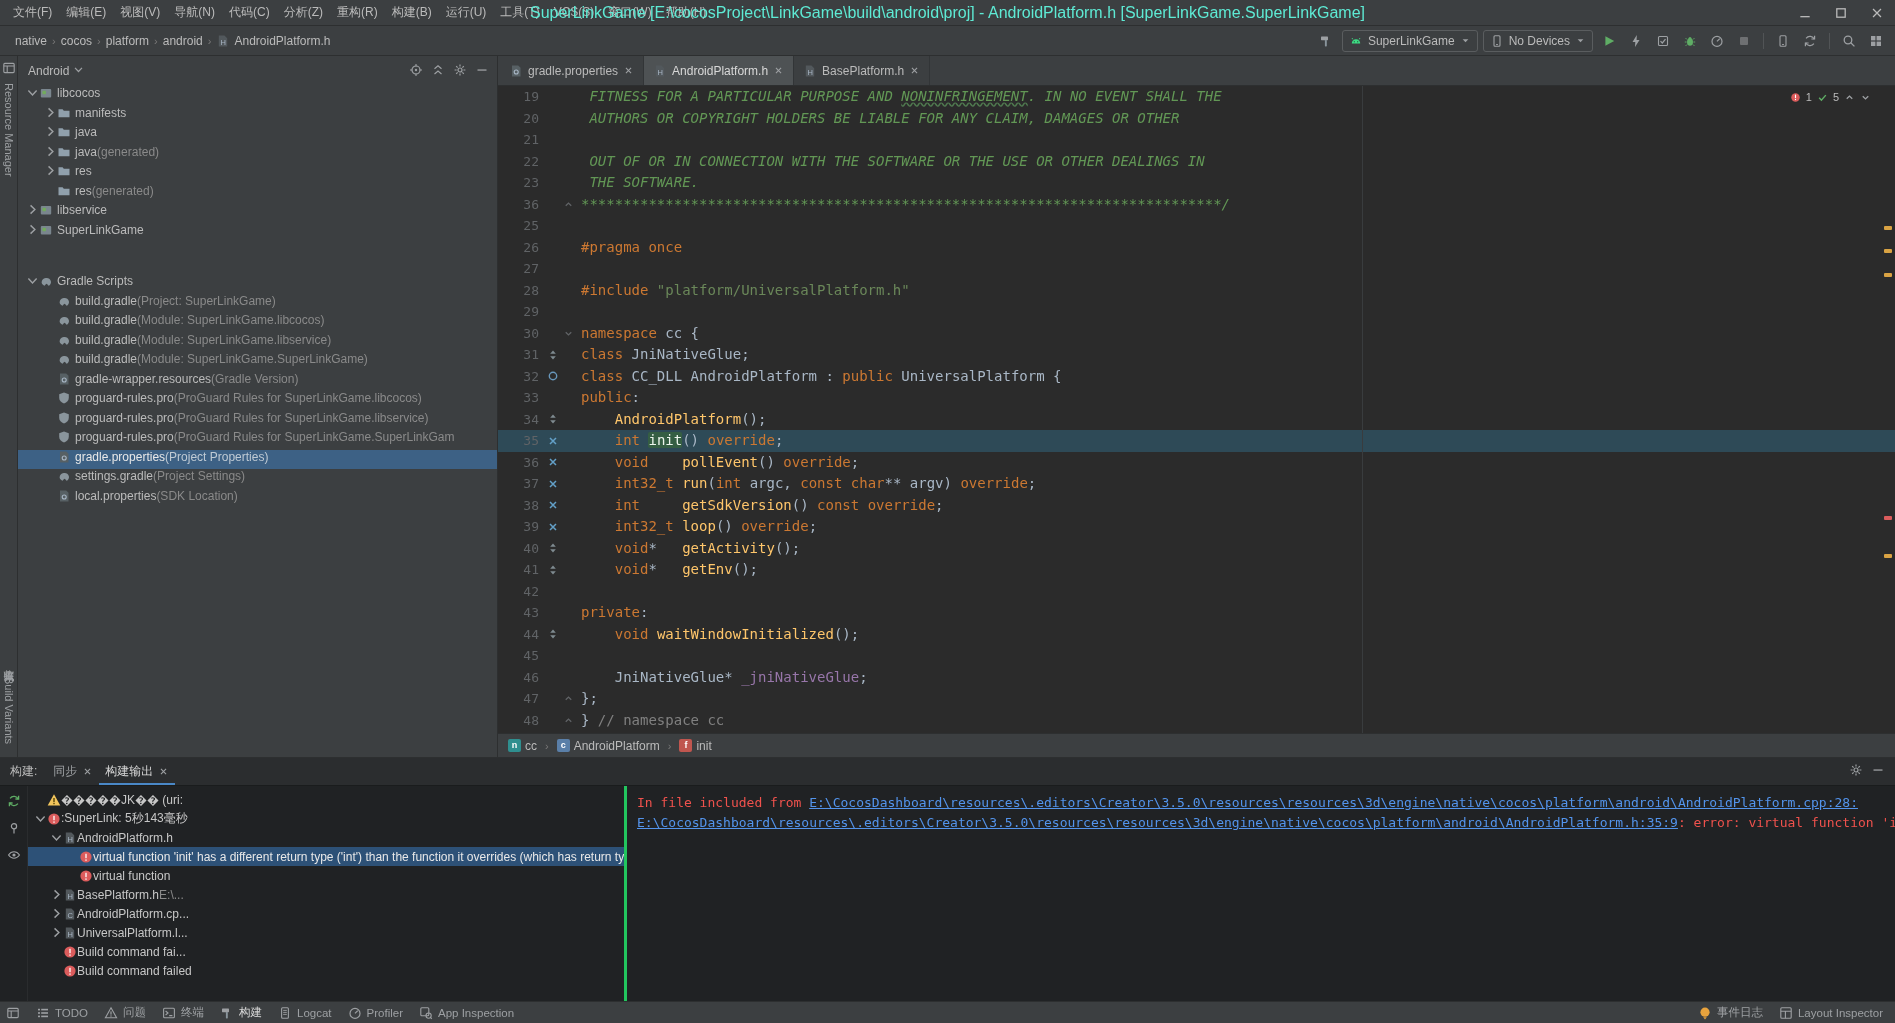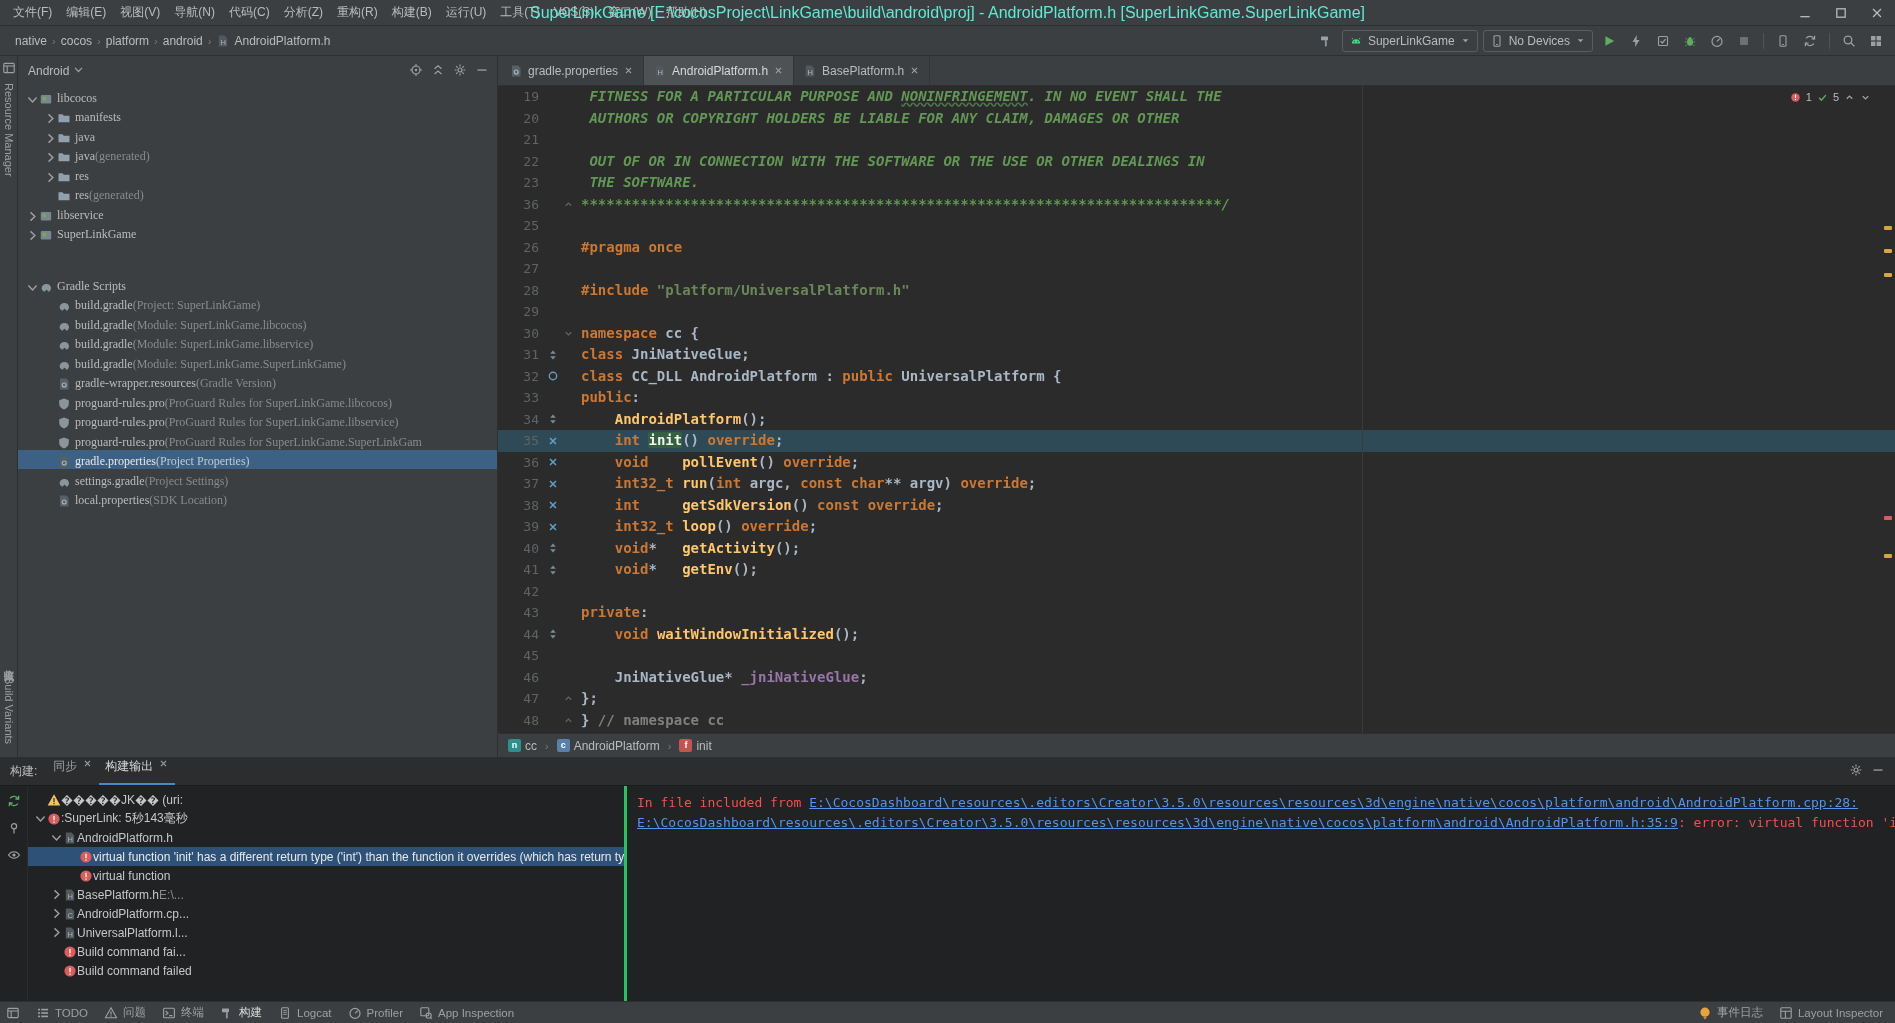--- a/index.html
+++ b/index.html
@@ -29,60 +29,60 @@
 
 .main{flex:1;display:flex;min-height:0;}
 .stripe{width:18px;background:#3c3f41;border-right:1px solid #2d2f30;display:flex;flex-direction:column;align-items:center;padding:5px 0;flex:none;}
 .vlabel{writing-mode:vertical-lr;color:#9da0a3;font-size:11px;margin:8px 0;white-space:nowrap;}
 .stripe .bot{margin-top:auto;display:flex;flex-direction:column;align-items:center;}
 
 .project{width:480px;background:#3c3f41;border-right:1px solid #2d2f30;display:flex;flex-direction:column;flex:none;}
 .phead{height:30px;display:flex;align-items:center;padding:0 8px 0 10px;font-size:12px;color:#bbb;gap:4px;flex:none;}
 .phact{margin-left:auto;display:flex;align-items:center;gap:8px;}
 .ptree{flex:1;overflow:hidden;font-size:12px;}
-.trow{height:19.5px;display:flex;align-items:flex-end;color:#bbb;white-space:nowrap;overflow:hidden;font-family:Liberation Serif, serif;}
+.trow{height:19.5px;display:flex;align-items:flex-start;color:#bbb;white-space:nowrap;overflow:hidden;}
 .trow.sel{background:#3d6185;color:#e8e8e8;}
 .trow .lbl{margin-left:4px;}
 .sfx{color:#8a8a8a;}
 .trow.sel .sfx{color:#bfcad4;}
 .chevslot{width:13px;display:inline-flex;justify-content:center;flex:none;}
 
 .editor{flex:1;display:flex;flex-direction:column;min-width:0;background:#2b2b2b;}
 .tabbar{height:30px;background:#3c3f41;border-bottom:1px solid #2d2f30;display:flex;align-items:stretch;padding-left:2px;flex:none;}
 .tab{display:flex;align-items:center;gap:5px;padding:0 9px;font-size:12px;color:#bbb;border-right:1px solid #323537;}
 .tab.active{background:#4e5254;color:#d8d8d8;}
 .codewrap{flex:1;position:relative;overflow:hidden;}
 .marginline{position:absolute;left:864px;top:0;bottom:0;width:1px;background:#393c3e;}
 .cline{display:flex;height:21.5px;line-height:21.5px;font-family:"DejaVu Sans Mono",monospace;font-size:14px;white-space:pre;}
 .cline.cur{background:#2e4a57;}
 .gut{width:46px;text-align:right;color:#606366;font-size:13px;flex:none;padding-right:5px;font-family:"DejaVu Sans Mono",monospace;}
 .gslot{width:18px;flex:none;display:inline-flex;align-items:center;justify-content:center;}
 .fslot{width:13px;flex:none;display:inline-flex;align-items:center;justify-content:center;}
-.ccode{padding-left:6px;font-weight:bold;}
+.ccode{padding-left:6px;}
 .tk-cmt{color:#629755;font-style:italic;}
 .tk-cmtu{color:#629755;font-style:italic;text-decoration:underline;text-decoration-style:wavy;text-decoration-color:#4f7a4f;}
 .tk-lc{color:#808080;}
 .tk-kw{color:#cc7832;}
 .tk-str{color:#6a8759;}
 .tk-fn{color:#ffc66b;}
 .tk-fld{color:#9876aa;}
 .tk-df{color:#a9b7c6;}
 .tk-init{background:#355e43;color:#ecf4ec;border-radius:2px;}
 .inspect{position:absolute;top:5px;right:24px;display:flex;align-items:center;gap:5px;font-size:11px;color:#bbb;}
 .estripe{position:absolute;right:0;top:0;width:14px;bottom:0;}
 .emark{position:absolute;left:3px;width:8px;height:4px;border-radius:1px;}
 .bcrumbs{height:24px;background:#3c3f41;border-top:1px solid #2d2f30;display:flex;align-items:center;gap:6px;padding-left:10px;font-size:12px;color:#bbb;flex:none;}
 .bchip{width:13px;height:13px;border-radius:2px;font-size:9px;line-height:13px;text-align:center;color:#fff;flex:none;font-weight:bold;}
 .bc-item{display:flex;align-items:center;gap:4px;}
 
 .build{height:244px;background:#202224;border-top:1px solid #2d2f30;display:flex;flex-direction:column;flex:none;}
 .bhead{height:28px;display:flex;align-items:center;gap:10px;padding:0 10px;font-size:12px;color:#bbb;background:#2b2d2f;border-bottom:1px solid #1a1c1d;flex:none;}
 .btitle{color:#bbb;}
 .btabs{display:flex;align-items:stretch;height:100%;}
-.btab{display:flex;align-items:flex-start;gap:5px;padding:0 6px;height:100%;color:#9da0a3;}
+.btab{display:flex;align-items:center;gap:5px;padding:0 6px;height:100%;color:#9da0a3;}
 .btab.active{box-shadow:inset 0 -2px 0 #4A88C7;color:#d8d8d8;}
 .bhact{margin-left:auto;display:flex;align-items:center;gap:8px;}
 .bcontent{flex:1;display:flex;min-height:0;}
 .btools{width:28px;display:flex;flex-direction:column;align-items:center;gap:9px;padding-top:8px;flex:none;border-right:1px solid #2a2c2e;}
 .btree{width:596px;overflow:hidden;padding-top:4px;font-size:12px;flex:none;}
 .brow{height:19px;display:flex;align-items:center;color:#c7c7c7;white-space:nowrap;overflow:hidden;}
 .brow.sel{background:#2d5177;color:#e8e8e8;}
 .bconsole{flex:1;border-left:3px solid #22c55e;padding:7px 0 16px 10px;font-family:"DejaVu Sans Mono",monospace;font-size:13px;line-height:20px;white-space:pre;overflow:hidden;}
 .con-err{color:#f0524d;}
 .con-link{color:#5394ec;text-decoration:underline;}

